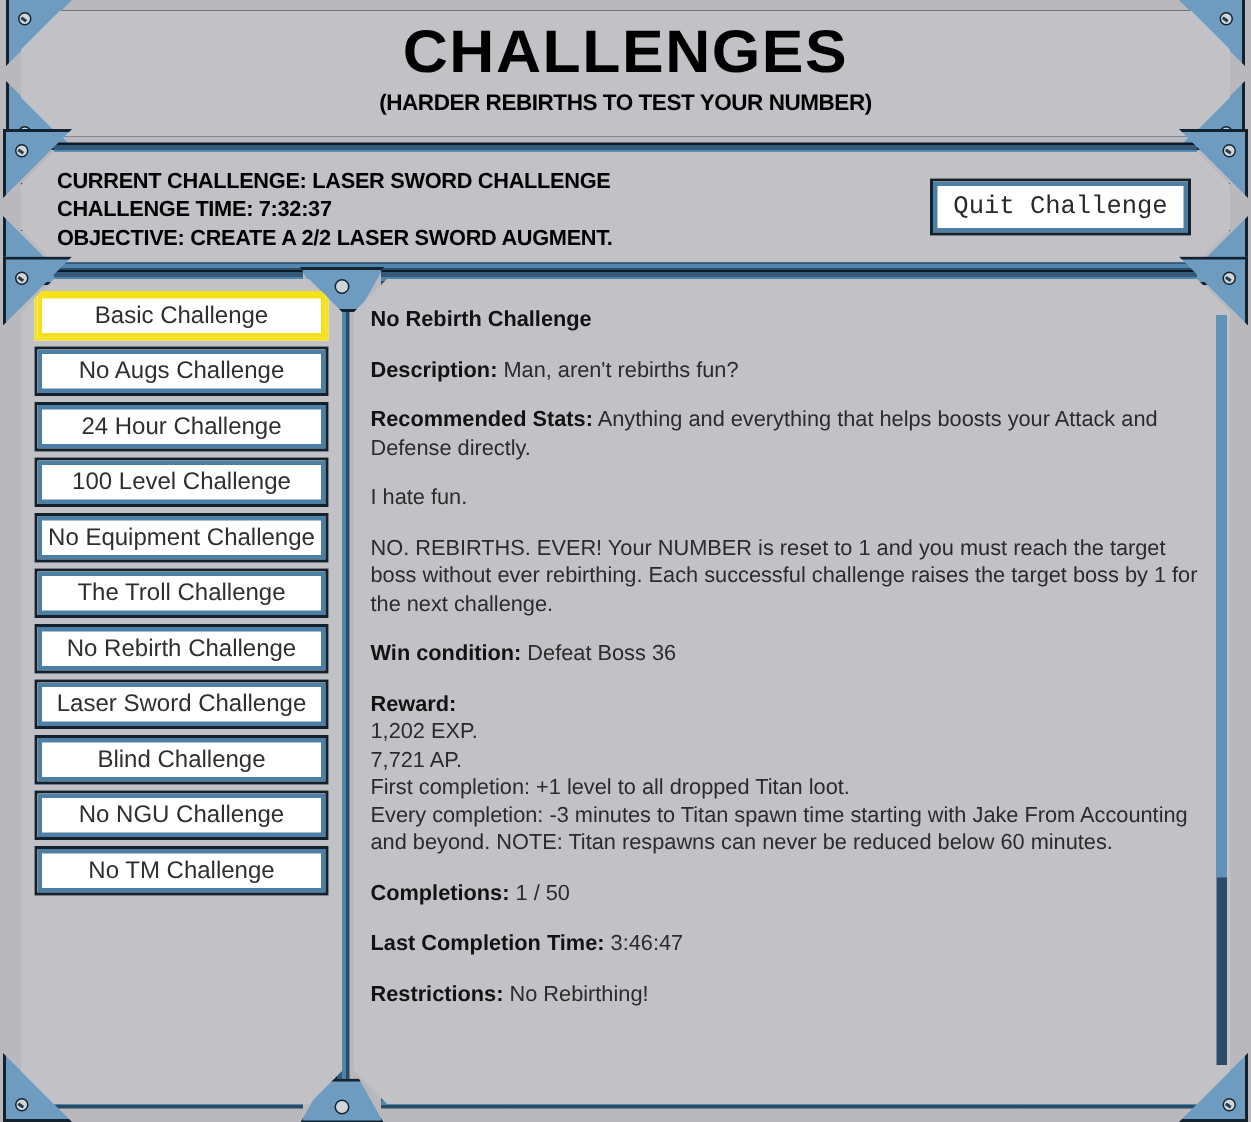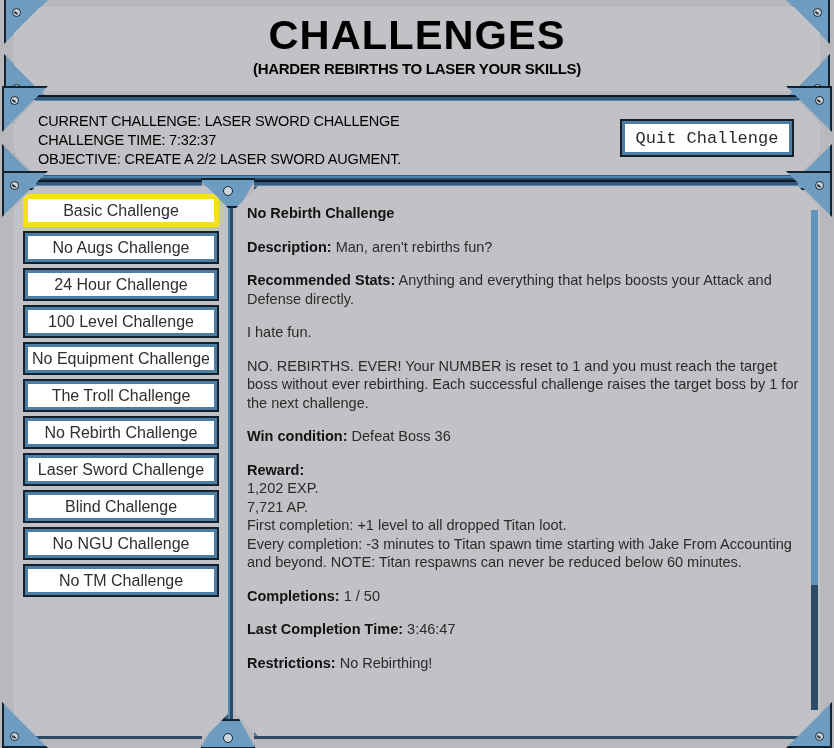--- a/index.html
+++ b/index.html
@@ -110,21 +110,21 @@
 
   
   #info-panel {
     left: 14px; top: 101px; width: 806px; height: 74px;
     clip-path: polygon(22px 0, calc(100% - 22px) 0, 100% 22px,
                        100% calc(100% - 22px), calc(100% - 22px) 100%,
                        22px 100%, 0 calc(100% - 22px), 0 22px);
   }
   .info-line {
     font-size: 14.5px;
-    font-weight: normal;
+    font-weight: bold;
     color: #000;
     letter-spacing: -0.2px;
     line-height: 19px;
     white-space: nowrap;
   }
   #info-text { position: absolute; left: 24px; top: 11px; }
 
   #quit-challenge-button {
     position: absolute;
     right: 26px; top: 18px;
@@ -214,21 +214,21 @@
 </div>
 <div class="corner" style="left:4px; top:54px; clip-path:polygon(0 0,0 100%,100% 100%);">
   <span class="screw" style="left:6px; top:28px;"></span>
 </div>
 <div class="corner" style="left:784px; top:54px; clip-path:polygon(100% 0,100% 100%,0 100%);">
   <span class="screw" style="right:6px; top:28px;"></span>
 </div>
 
 <div class="panel" id="header-panel">
   <div id="page-title">CHALLENGES</div>
-  <div id="page-subtitle">(HARDER REBIRTHS TO LASER YOUR SKILLS)</div>
+  <div id="page-subtitle">(HARDER REBIRTHS TO TEST YOUR NUMBER)</div>
 </div>
 
 <div class="bar" style="left:36px; top:95px; width:762px; height:10px;"></div>
 <div class="bar" style="left:36px; top:171px; width:762px; height:10px;"></div>
 <div class="bar vert" style="left:14px; top:122px; width:10px; height:32px;"></div>
 <div class="bar vert" style="left:810px; top:122px; width:10px; height:32px;"></div>
 
 <div class="corner" style="left:2px; top:86px; clip-path:polygon(0 0,100% 0,0 100%);">
   <span class="screw" style="left:6px; top:8px;"></span>
 </div>

